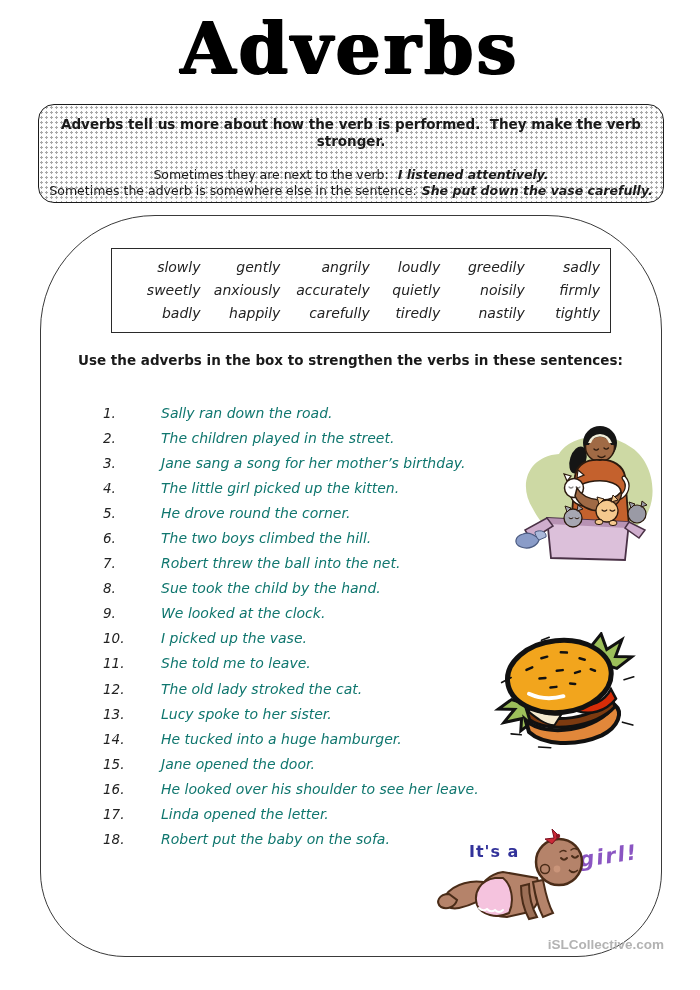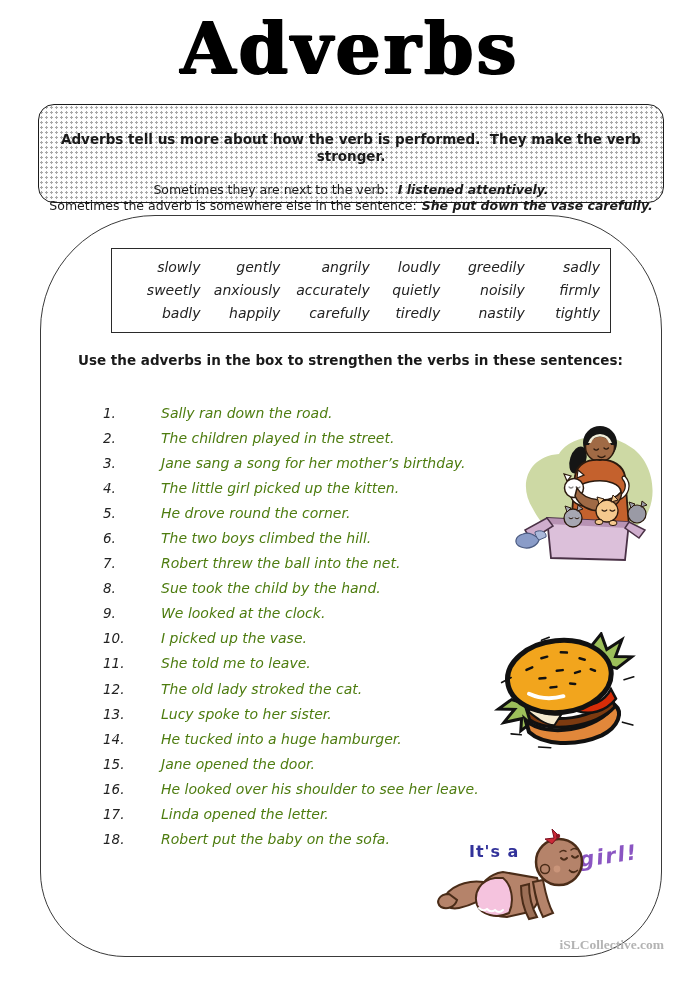--- a/index.html
+++ b/index.html
@@ -15,21 +15,21 @@
     letter-spacing:3px; color:#000;
     text-shadow: 1px 0 #000, -1px 0 #000, 0 1px #000;
   }
   
   .intro-box {
     position:absolute; left:38px; top:104px; width:626px; height:99px;
     border:1.5px solid #1b1b1b; border-radius:16px;
     background-color:#fdfdfd;
     background-image: radial-gradient(circle, #a8a8a8 1px, rgba(0,0,0,0) 1.3px);
     background-size:5px 5px;
-    padding-top:26px;
+    padding-top:11px;
   }
   .intro-line1 {
     text-align:center; font-weight:bold; font-size:13.5px; line-height:17px;
   }
   .intro-line {
     text-align:center; font-size:12.5px; line-height:16px;
   }
   .intro-line.first-sub { margin-top:17px; }
   .intro-line .ex { font-style:italic; font-weight:bold; margin-left:5px; }
   
@@ -55,41 +55,41 @@
     position:absolute; left:22px; top:136px; width:560px;
     font-weight:bold; font-size:13.5px;margin-left:15px;
   }
   
   .sent-list { position:absolute; left:62px; top:184px; width:420px; }
   .sent { display:flex; height:25.1px; align-items:center; }
   .sent .num {
     width:58px; font-size:13.5px; font-style:italic; color:#222; flex:none;
   }
   .sent .txt {
-    font-size:14px; font-style:italic; color:#4d7c0f; white-space:nowrap;
+    font-size:14px; font-style:italic; color:#0f766e; white-space:nowrap;
   }
   
   .clipart { position:absolute; }
   .cats-clip   { left:470px; top:198px; width:150px; height:152px; }
   .burger-clip { left:448px; top:416px; width:152px; height:118px; }
   .baby-clip   { left:392px; top:604px; width:205px; height:122px; }
   .baby-text-left {
     position:absolute; left:36px; top:22px;
     color:#32329a; font-weight:bold; font-size:16px; letter-spacing:1px;
   }
   .baby-text-right {
     position:absolute; right:0px; top:24px;
     color:#8a55c2; font-weight:bold; font-style:italic; font-size:21px;
     letter-spacing:2px; transform:rotate(-8deg);
   }
   
   .watermark {
     position:absolute; right:36px; top:937px;
     color:#b3b3b3; font-weight:bold; font-size:13.5px;
-    font-family:Liberation Serif, serif;
+    font-family:Liberation Sans, sans-serif;
   }
 </style>
 </head>
 <body>
 
 <div class="page">
 
   <div class="title">Adverbs</div>
 
   <div class="intro-box">

